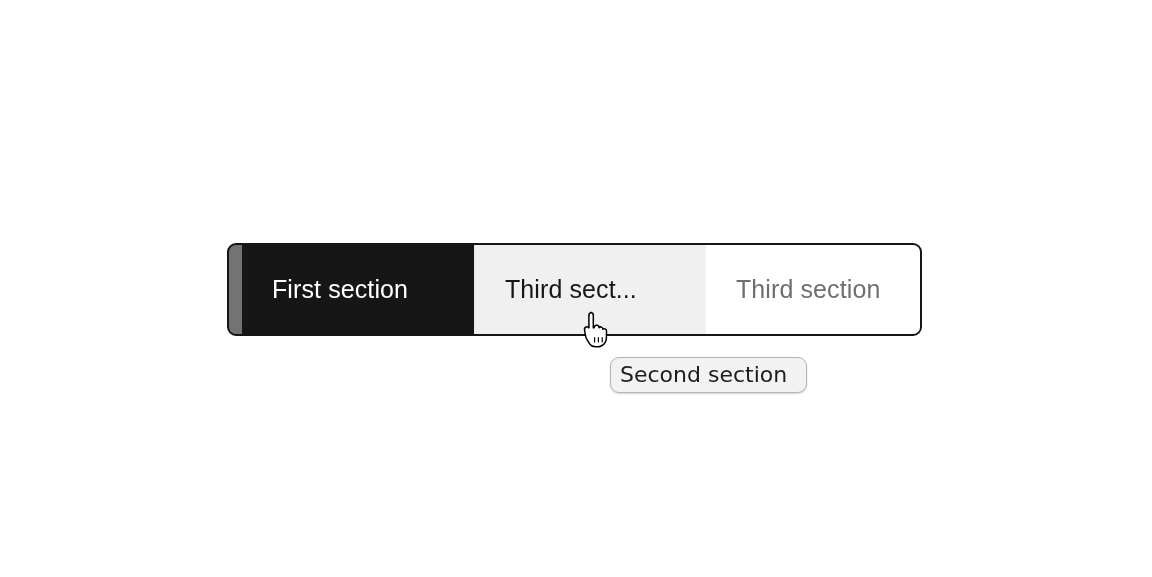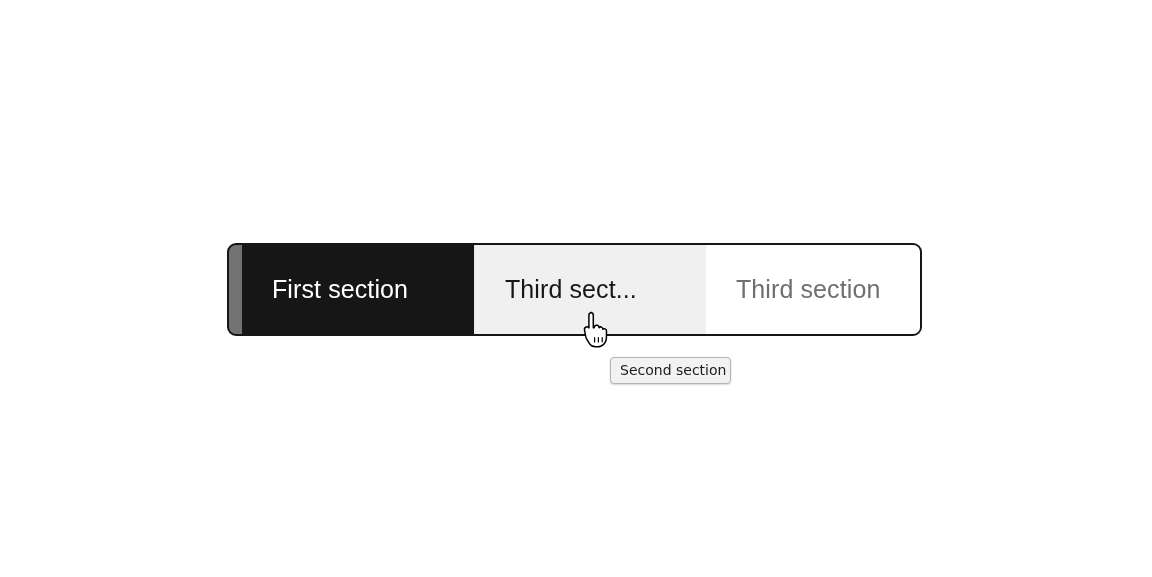--- a/index.html
+++ b/index.html
@@ -89,27 +89,27 @@
   .switch-label {
     pointer-events: none;
   }
 
   
   .tooltip {
     position: absolute;
     left: 610px;
     top: 357px;
     box-sizing: border-box;
-    padding: 4px 4px 5px 9px;
+    padding: 4px 19px 5px 9px;
     background: #f2f2f2;
     border: 1px solid #b4b4b4;
-    border-radius: 4px;
+    border-radius: 9px;
     box-shadow: 0 1px 2px rgba(0,0,0,0.16);
     font-family: "DejaVu Sans", sans-serif;
-    font-size: 14px;
+    font-size: 22px;
     line-height: 1.15;
     color: #1c1c1c;
     white-space: nowrap;
   }
 
   
   .cursor-pointer {
     position: absolute;
     left: 583px;
     top: 311px;

